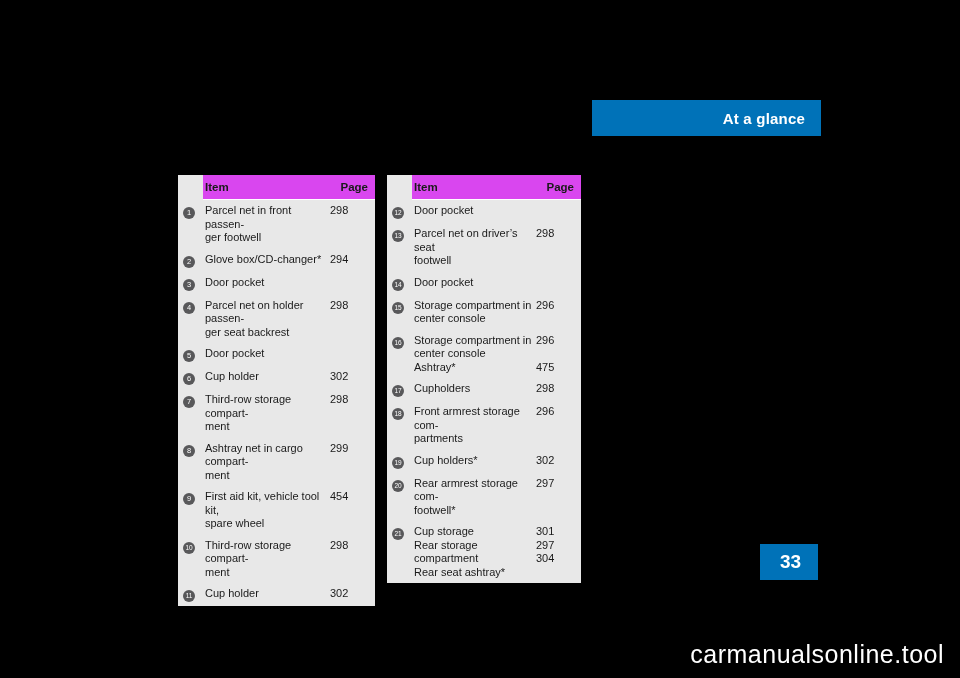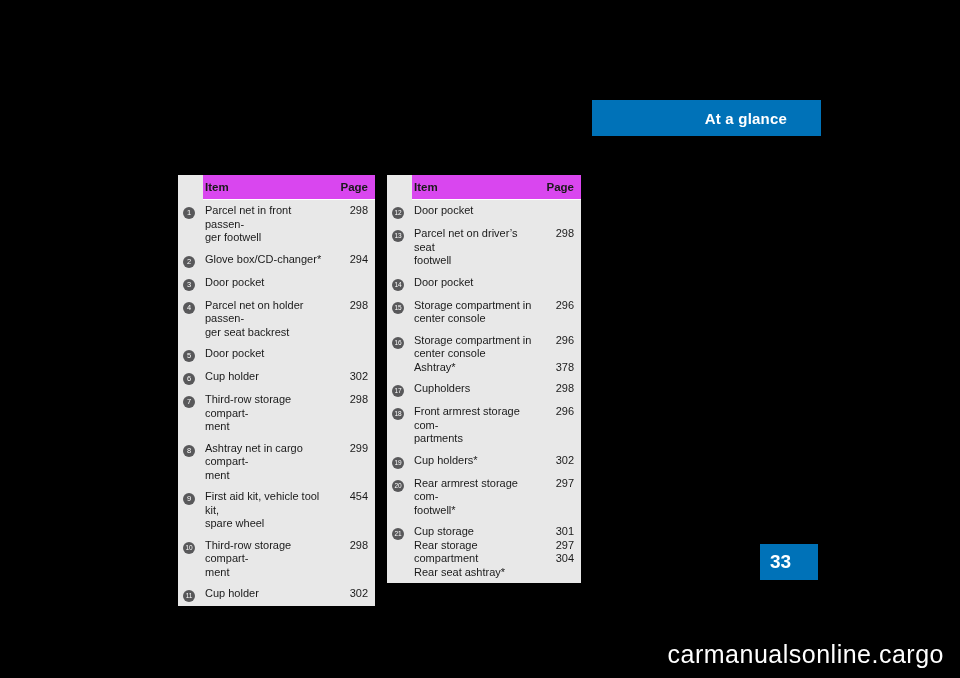--- a/index.html
+++ b/index.html
@@ -25,40 +25,40 @@
     background: #0072b8;
     display: flex;
     align-items: center;
     justify-content: flex-end;
   }
   .header-banner .title {
     color: #ffffff;
     font-size: 15px;
     font-weight: bold;
     letter-spacing: 0.2px;
-    padding-right: 34px;
+    padding-right: 16px;
   }
 
   
   .page-badge {
     position: absolute;
     left: 760px;
     top: 544px;
     width: 58px;
     height: 36px;
     background: #0072b8;
     display: flex;
     align-items: center;
     justify-content: flex-start;
   }
   .page-badge .num {
     color: #ffffff;
     font-size: 19px;
     font-weight: bold;
-    padding-left: 10px;
+    padding-left: 20px;
   }
 
   
   .watermark {
     position: absolute;
     left: 524px;
     top: 640px;
     width: 420px;
     text-align: right;
     color: #ffffff;
@@ -103,21 +103,20 @@
     background: #e8e8e8;
     padding-left: 5px;
     padding-top: 5px;
   }
   .tbl tbody td.c-item {
     padding-left: 2px;
     padding-right: 4px;
     background: #e8e8e8;
   }
   .tbl tbody td.c-page {
-    text-align: right;
     padding-right: 7px;
     width: 38px;
     background: #e8e8e8;
     white-space: pre-line;
   }
 
   
   .circ {
     display: inline-block;
     width: 12px;
@@ -278,21 +277,21 @@
           </td>
           <td class="c-page"><span class="subline">296</span></td>
         </tr>
         <tr>
           <td class="c-num"><span class="circ wide">16</span></td>
           <td class="c-item">
             <span class="subline">Storage compartment in</span>
             <span class="subline">center console</span>
             <span class="subline">Ashtray*</span>
           </td>
-          <td class="c-page"><span class="subline">296</span><span class="subline">&nbsp;</span><span class="subline">378</span></td>
+          <td class="c-page"><span class="subline">296</span><span class="subline">&nbsp;</span><span class="subline">475</span></td>
         </tr>
         <tr>
           <td class="c-num"><span class="circ wide">17</span></td>
           <td class="c-item">
             <span class="subline">Cupholders</span>
           </td>
           <td class="c-page"><span class="subline">298</span></td>
         </tr>
         <tr>
           <td class="c-num"><span class="circ wide">18</span></td>
@@ -327,13 +326,13 @@
           <td class="c-page"><span class="subline">301</span><span class="subline">297</span><span class="subline">304</span></td>
         </tr>
       </tbody>
   </table>
 </div>
 
 <div class="page-badge">
   <span class="num">33</span>
 </div>
 
-<div class="watermark">carmanualsonline.cargo</div>
+<div class="watermark">carmanualsonline.tool</div>
 
 </body></html>

